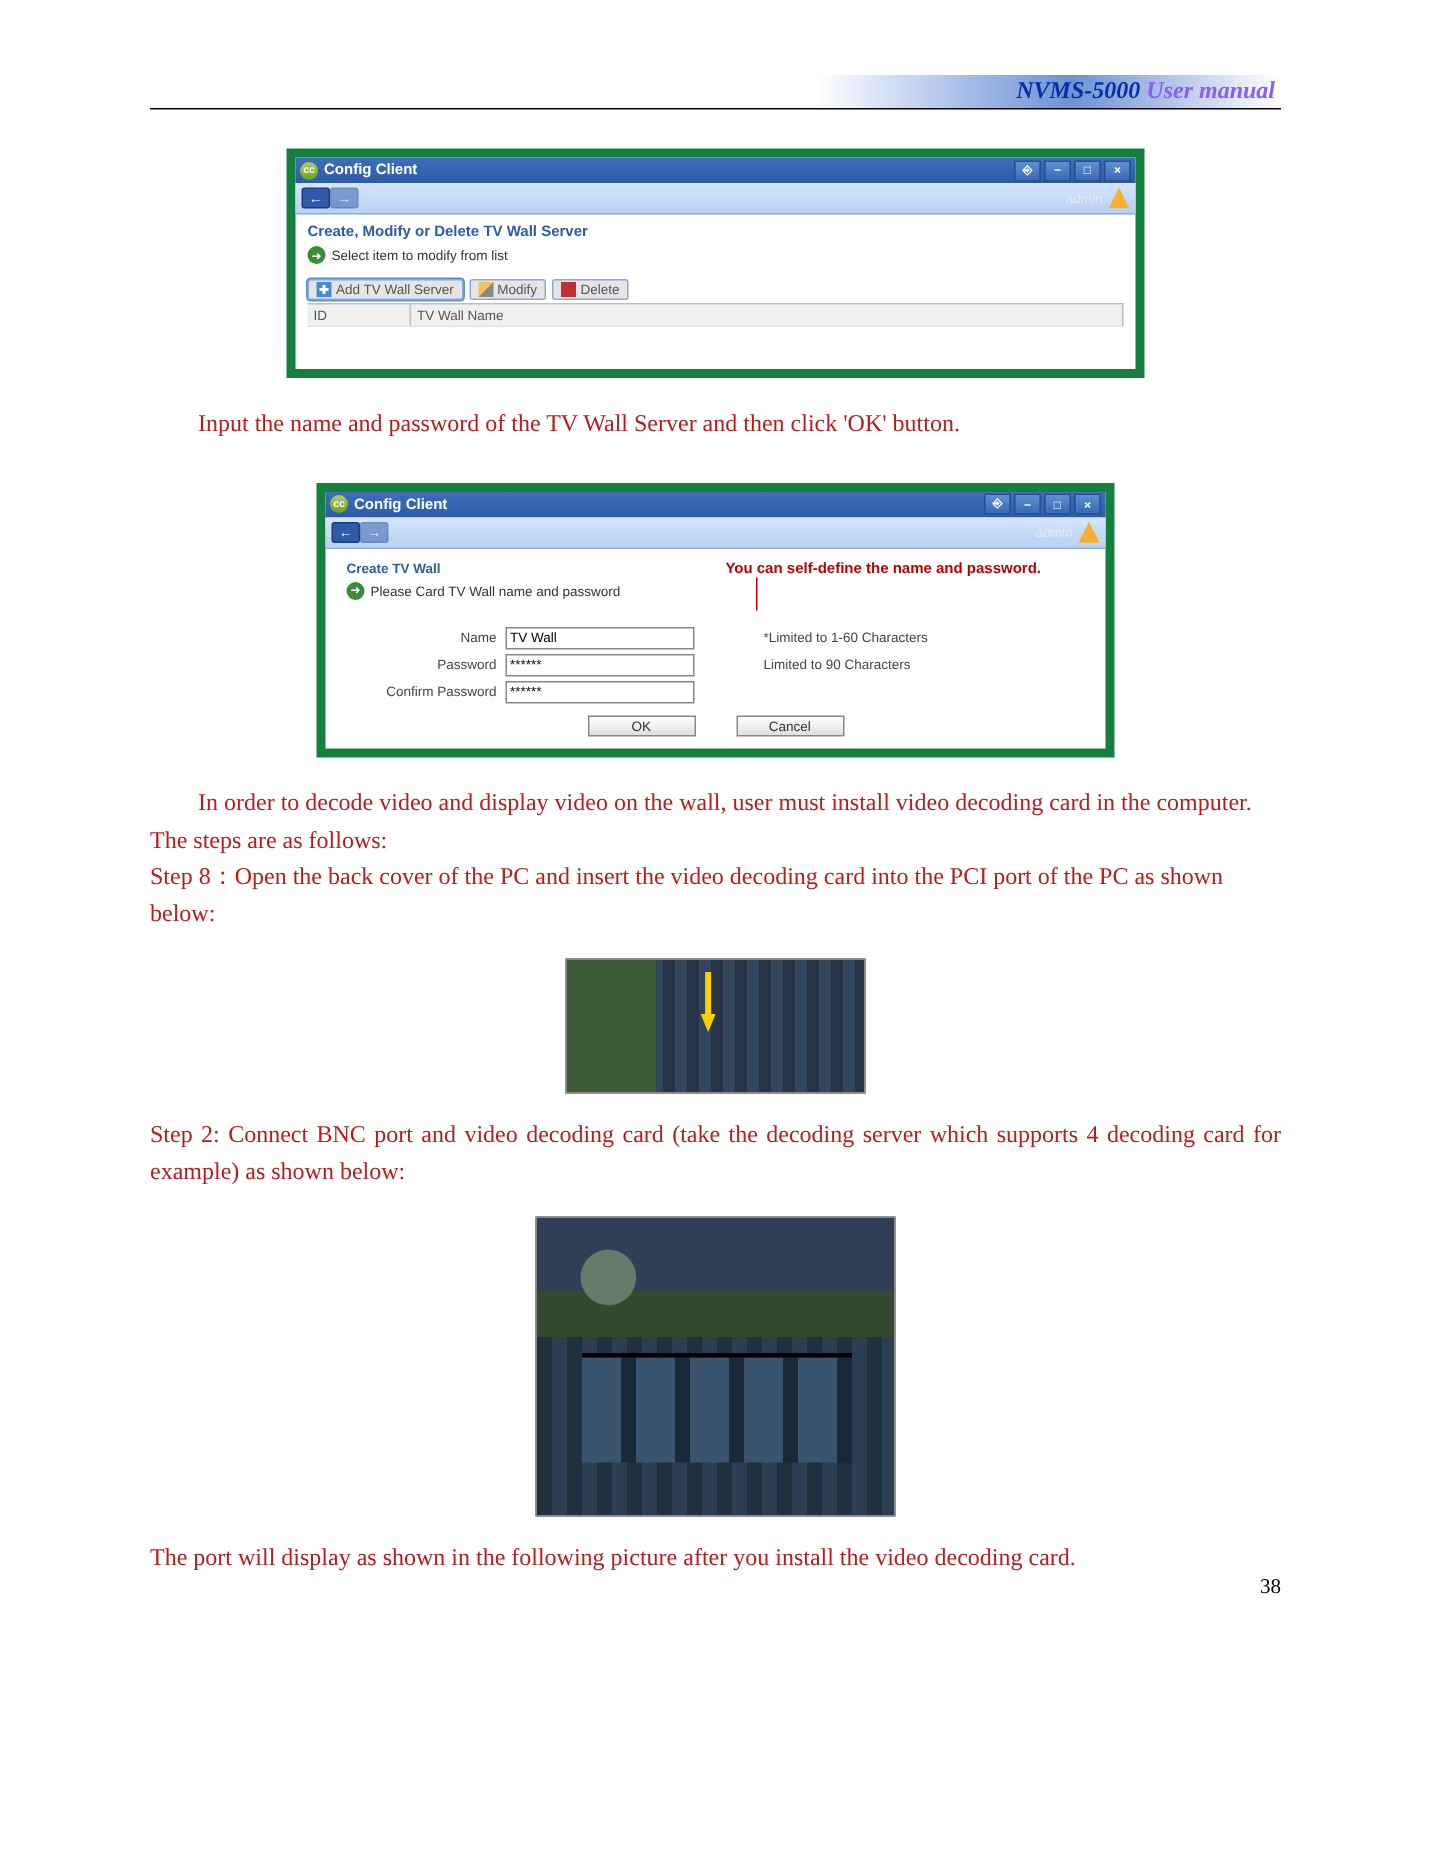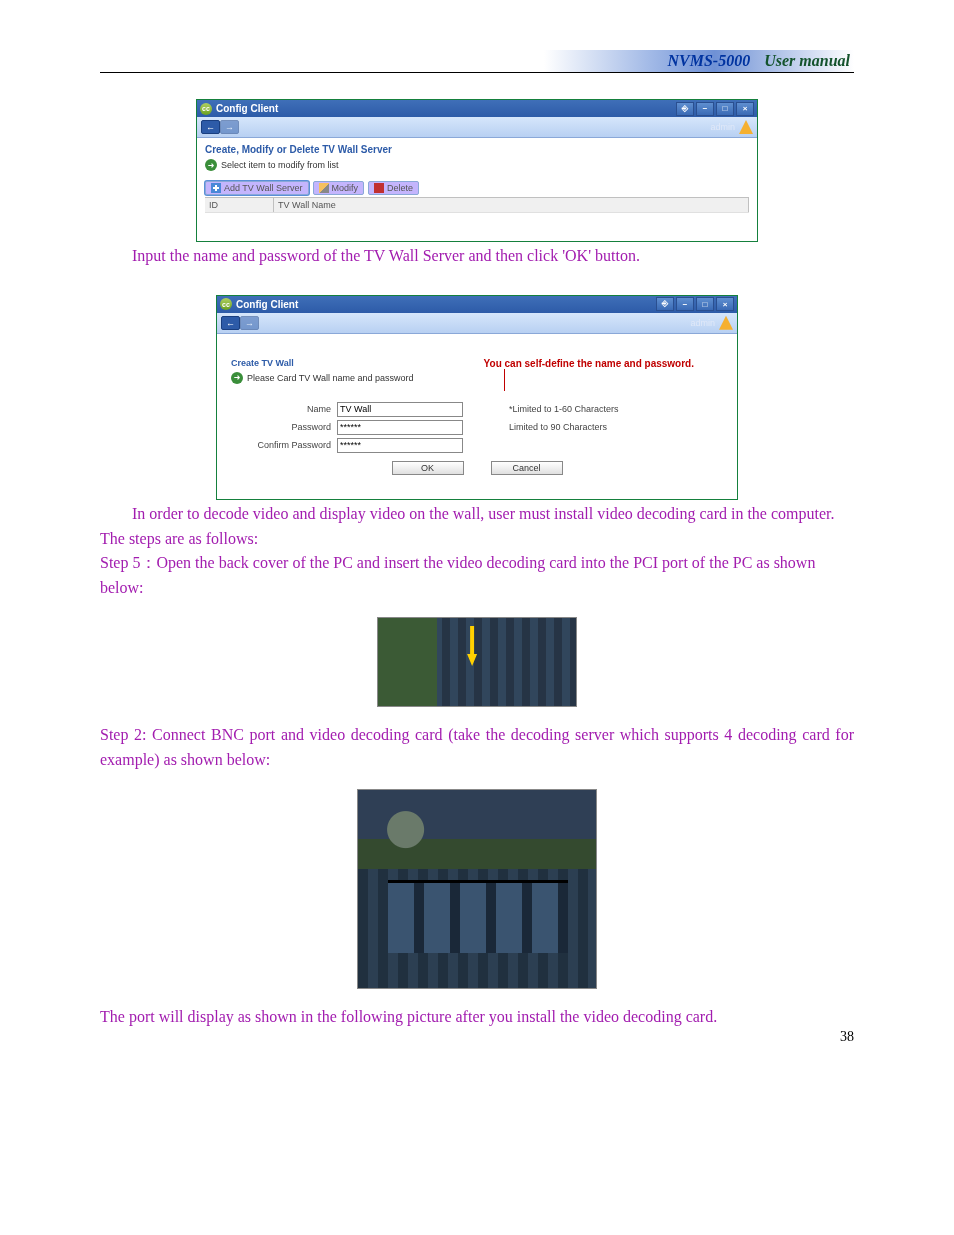--- a/index.html
+++ b/index.html
@@ -31,27 +31,27 @@
   .header-text {
     position: absolute;
     right: 4px;
     top: 2px;
     font-style: italic;
     font-weight: bold;
     font-size: 16px;
     white-space: nowrap;
   }
   .header-text .nvms { color: #0033a0; }
-  .header-text .um { color: #14532d; margin-left: 10px; }
+  .header-text .um { color: #8b5cf6; }
 
   
   .app-window {
-    margin: 26px auto 2px auto;
+    margin: 26px auto 19px auto;
     width: 560px;
-    border: 1px solid #15803d;
+    border: 6px solid #15803d;
     background: #fff;
     font-family: Arial, Helvetica, sans-serif;
     font-size: 9px;
     color: #333;
   }
   .titlebar {
     height: 17px;
     background: linear-gradient(#3f6fb8, #2d5ba8);
     color: #fff;
     display: flex;
@@ -133,21 +133,21 @@
     width:12px;height:12px;border-radius:50%;
     background:#3a8e3a;color:#fff;
     display:inline-flex;align-items:center;justify-content:center;
     font-size:8px;
   }
   .toolbar {
     display:flex; gap:4px; align-items:center; margin-top:10px;
   }
   .toolbar .tbtn {
     border:1px solid #8aa8d8; border-radius:2px;
-    padding:1px 5px; background:#c4b5fd; color:#555;
+    padding:1px 5px; background:#e5e5e5; color:#555;
     display:inline-flex; align-items:center; gap:3px;
   }
   .toolbar .tbtn.highlight {
     box-shadow: 0 0 0 1px #5a8fd8;
   }
   .small-icon { display:inline-block; width:10px; height:10px; }
   .si-plus { background:#4a88d8; position:relative; }
   .si-plus::before, .si-plus::after {
     content:""; position:absolute; background:#fff;
   }
@@ -192,21 +192,21 @@
   .btnrow .wbtn {
     width:70px; text-align:center; border:1px solid #888;
     background:linear-gradient(#fff,#e0e0e0);
     padding:1px 0; font-size:9px;
   }
 
   
   .body-text {
     font-size: 16px;
     line-height: 1.55;
-    color:#a21caf;
+    color:#b91c1c;
   }
   .indent { text-indent: 2em; }
   .section-heading {
     font-weight: bold;
     font-size: 17px;
     margin-top: 46px;
     margin-bottom: 14px;
   }
 
   
@@ -326,21 +326,21 @@
         <span class="winbtn">×</span>
       </span>
     </div>
     <div class="navbar">
       <span class="navbtn">←</span>
       <span class="navbtn" style="opacity:.5">→</span>
       <span class="gap"></span>
       <span class="admin">admin</span>
       <span class="user-icon"></span>
     </div>
-    <div style="padding:24px 14px;">
+    <div style="padding:8px 14px;">
       <div style="display:flex;align-items:flex-start;gap:30px">
         <div>
           <div style="color:#2d5ba8;font-weight:bold">Create TV Wall</div>
           <div class="hintline">
             <span class="bubble-icon">➜</span>
             <span>Please Card TV Wall name and password</span>
           </div>
         </div>
         <div>
           <div class="callout">You can self-define the name and password.</div>
@@ -366,21 +366,21 @@
         <span class="wbtn">OK</span>
         <span class="wbtn">Cancel</span>
       </div>
     </div>
   </div>
 
 
 
   <div class="body-text indent">In order to decode video and display video on the wall, user must install video decoding card in the computer.</div>
   <div class="body-text">The steps are as follows:</div>
-  <div class="body-text">Step 5：Open the back cover of the PC and insert the video decoding card into the PCI port of the PC as shown below:</div>
+  <div class="body-text">Step 8：Open the back cover of the PC and insert the video decoding card into the PCI port of the PC as shown below:</div>
 
   <div class="photo pcb1"></div>
 
   <div class="body-text" style="text-align:justify">Step 2: Connect BNC port and video decoding card (take the decoding server which supports 4 decoding card for example) as shown below:</div>
 
   <div class="photo pcb2"></div>
 
   <div class="body-text">The port will display as shown in the following picture after you install the video decoding card.</div>
 
   <div class="page-number">38</div>

